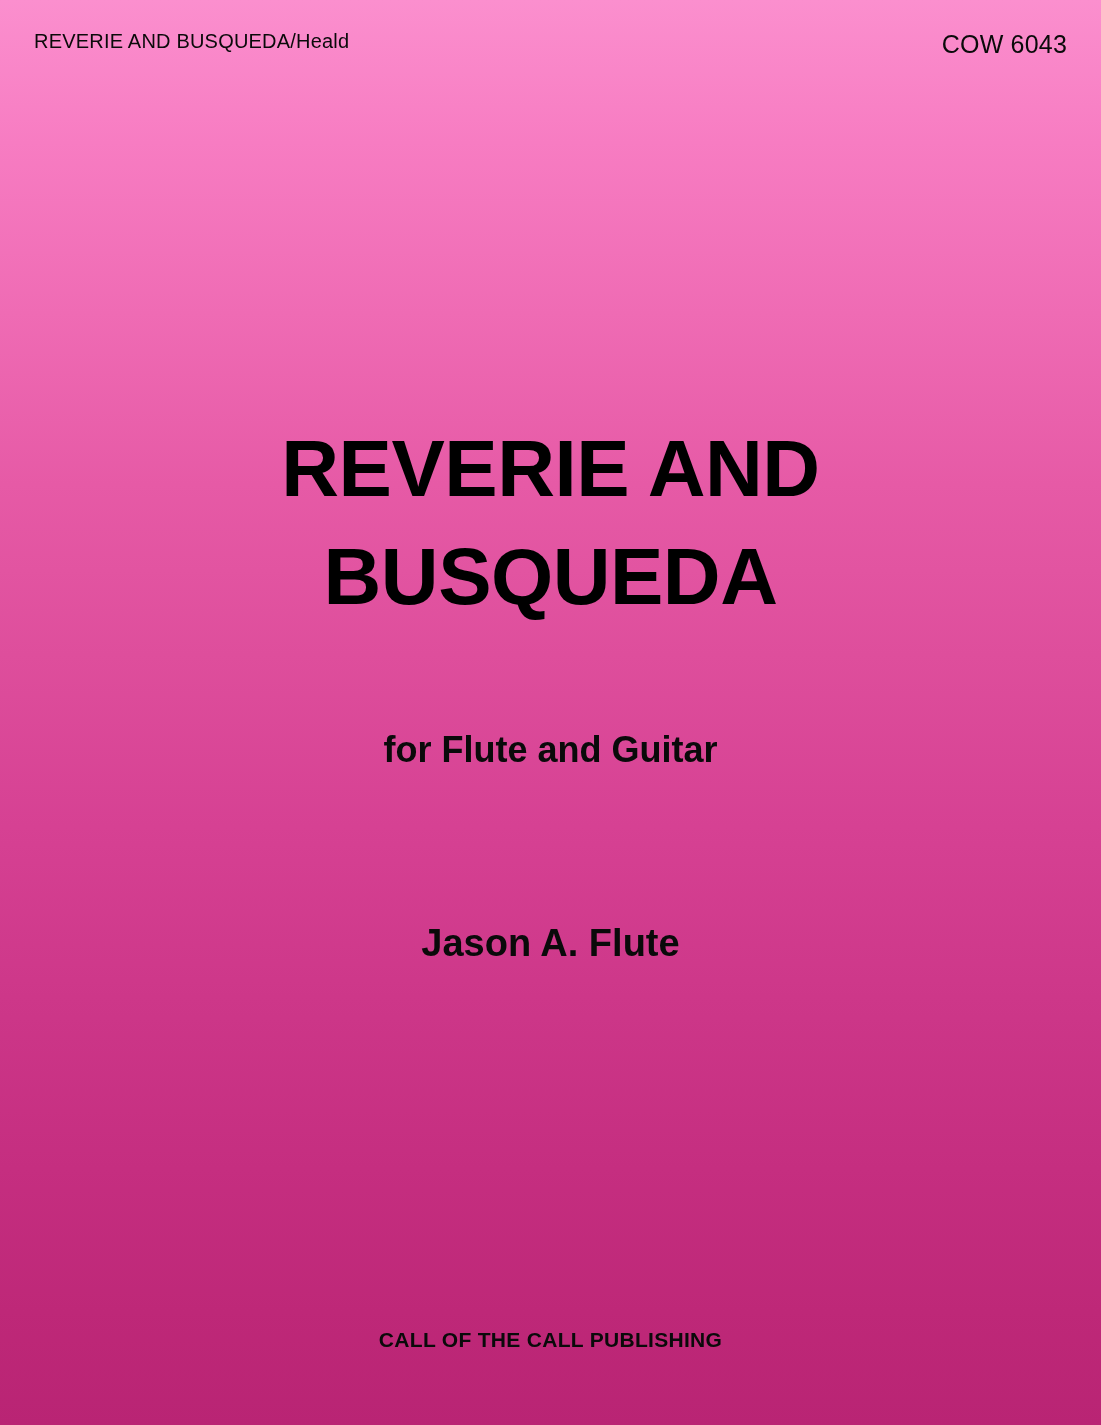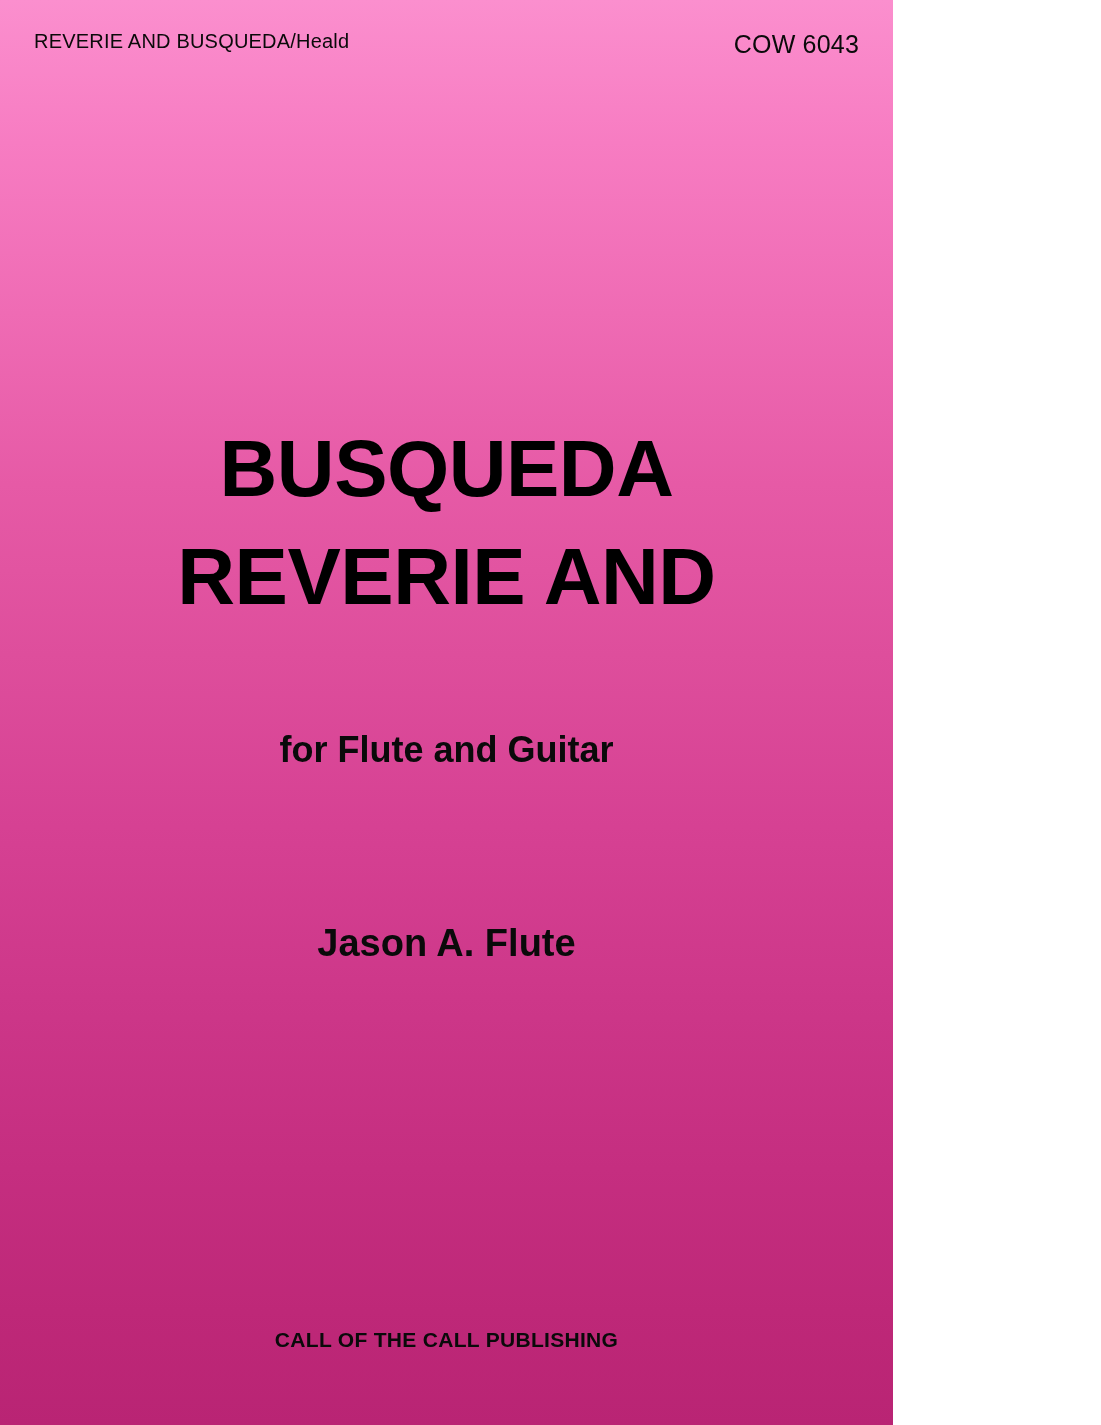--- a/index.html
+++ b/index.html
@@ -7,21 +7,21 @@
     padding: 0;
   }
   body {
     width: 1101px;
     height: 1425px;
     font-family: "Liberation Sans", sans-serif;
     background: #ffffff;
   }
   .cover {
     position: relative;
-    width: 893px;
+    width: 1101px;
     height: 1425px;
     box-sizing: border-box;
     background: linear-gradient(180deg,
         #fb8fce 0%,
         #f77cc2 10%,
         #ef6bb4 22%,
         #e65aa6 34%,
         #de4e9c 46%,
         #d64193 58%,
         #cd3789 70%,
@@ -101,22 +101,22 @@
 <body>
 
 <div class="cover">
 
   <div class="header">
     <div class="header-left">REVERIE AND BUSQUEDA/Heald</div>
     <div class="header-right">COW 6043</div>
   </div>
 
   <div class="title-block">
+    <div class="title-line">REVERIE AND</div>
     <div class="title-line">BUSQUEDA</div>
-    <div class="title-line">REVERIE AND</div>
   </div>
 
   <div class="subtitle">for Flute and Guitar</div>
 
   <div class="composer">Jason A. Flute</div>
 
   <div class="publisher">CALL OF THE CALL PUBLISHING</div>
 
 </div>
 

